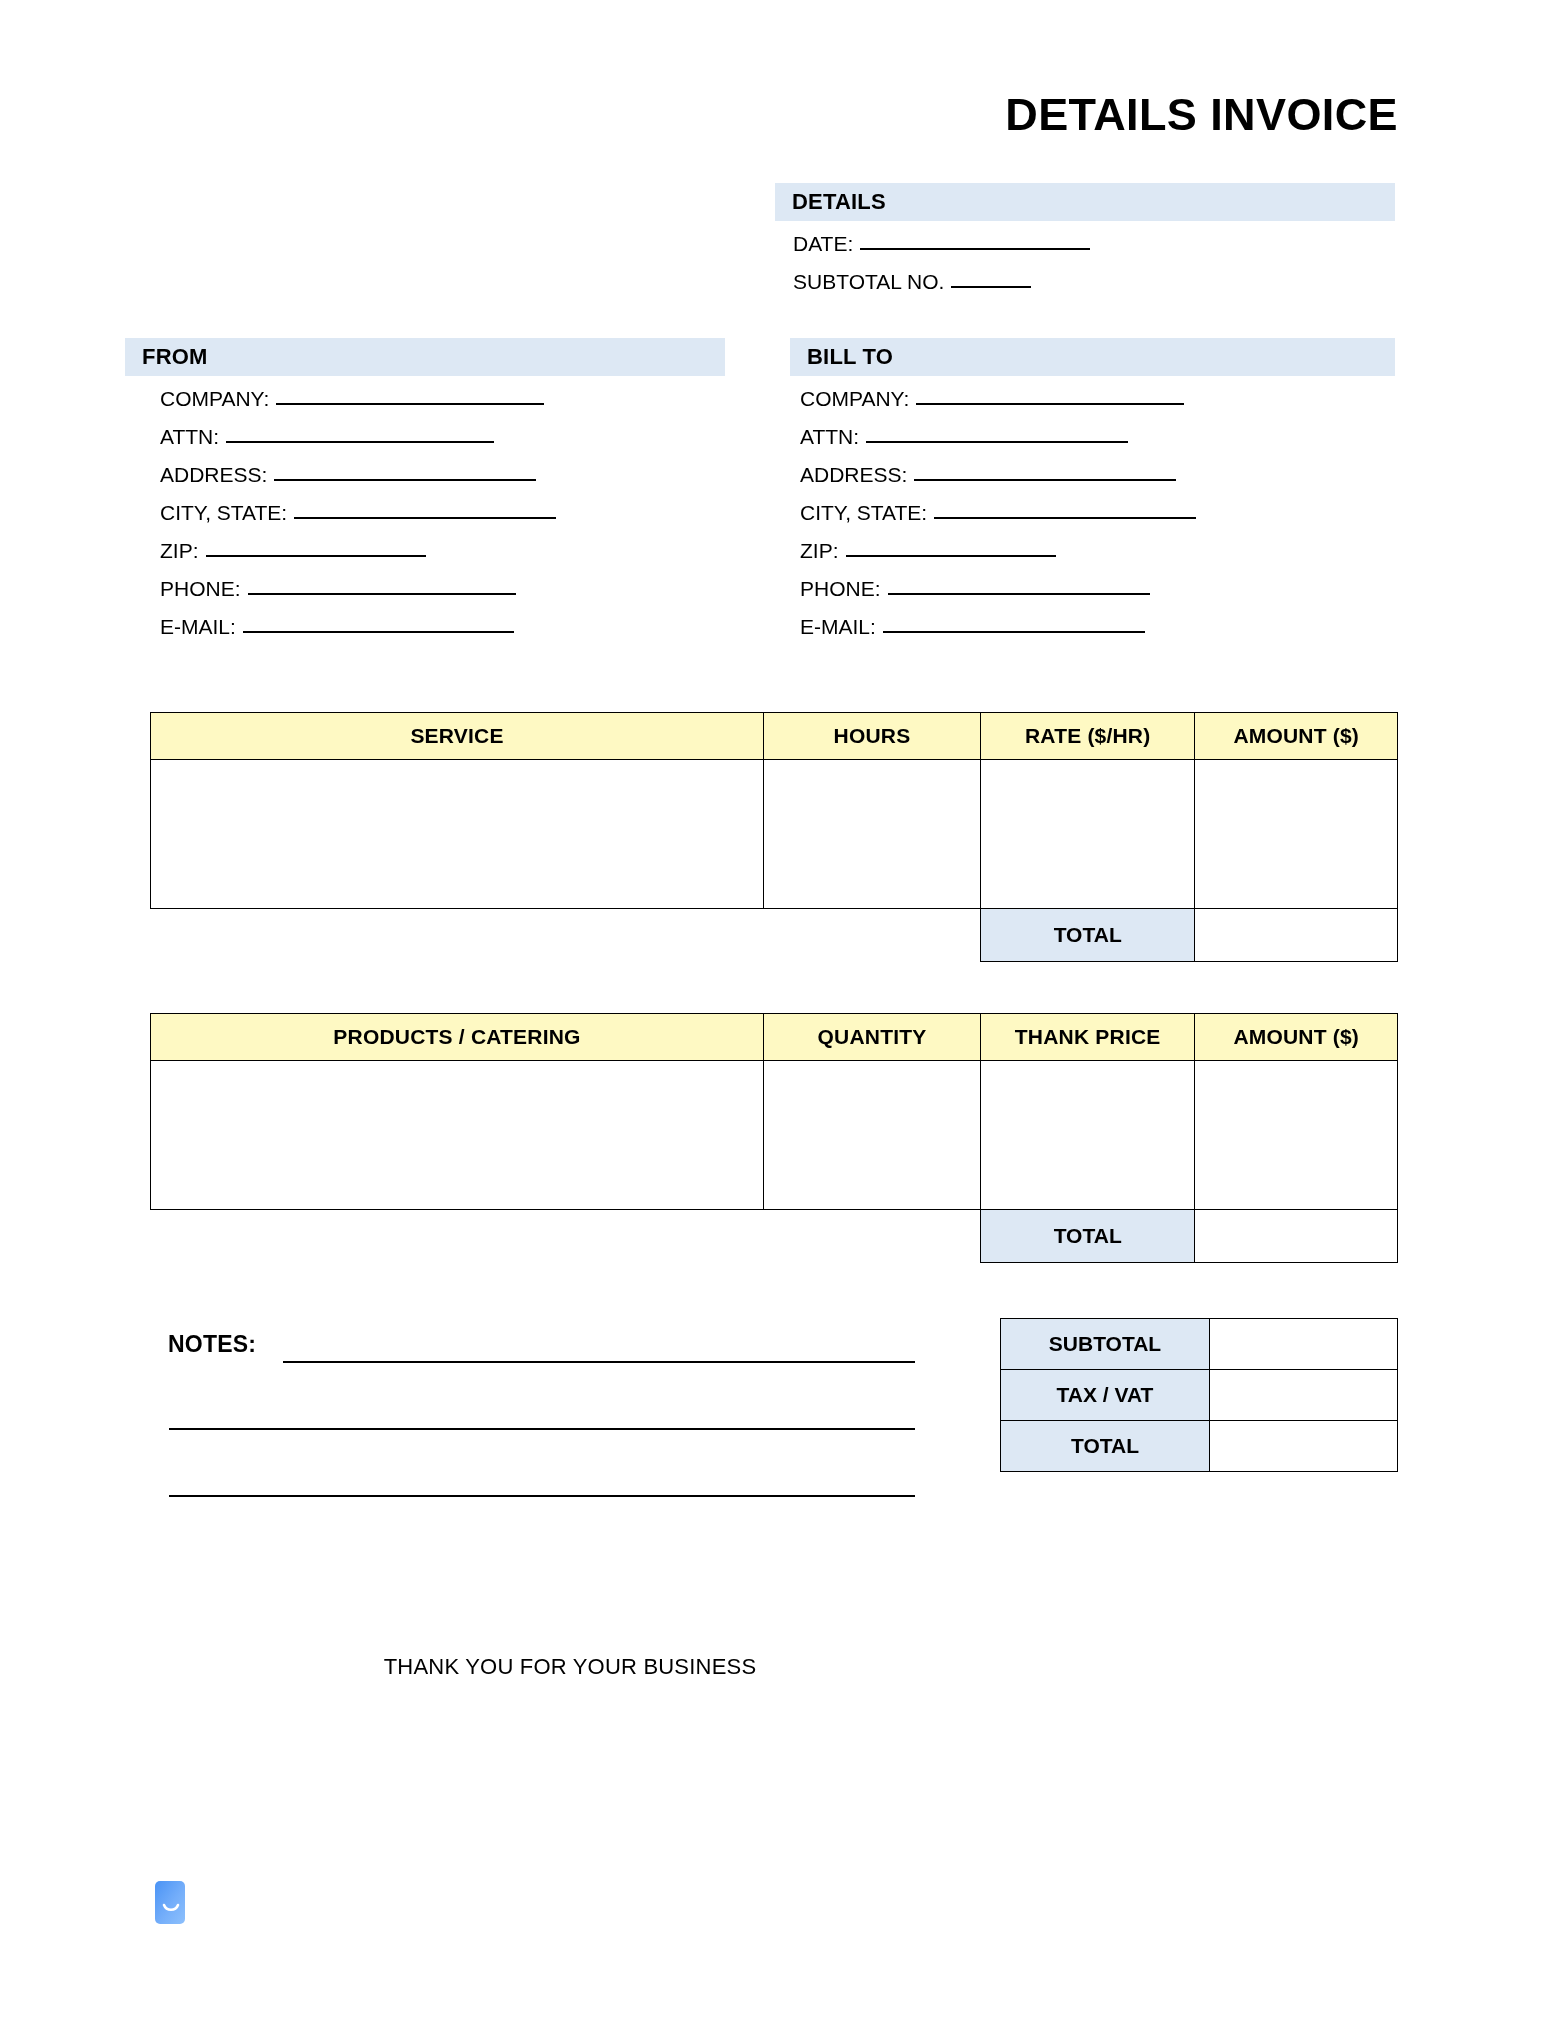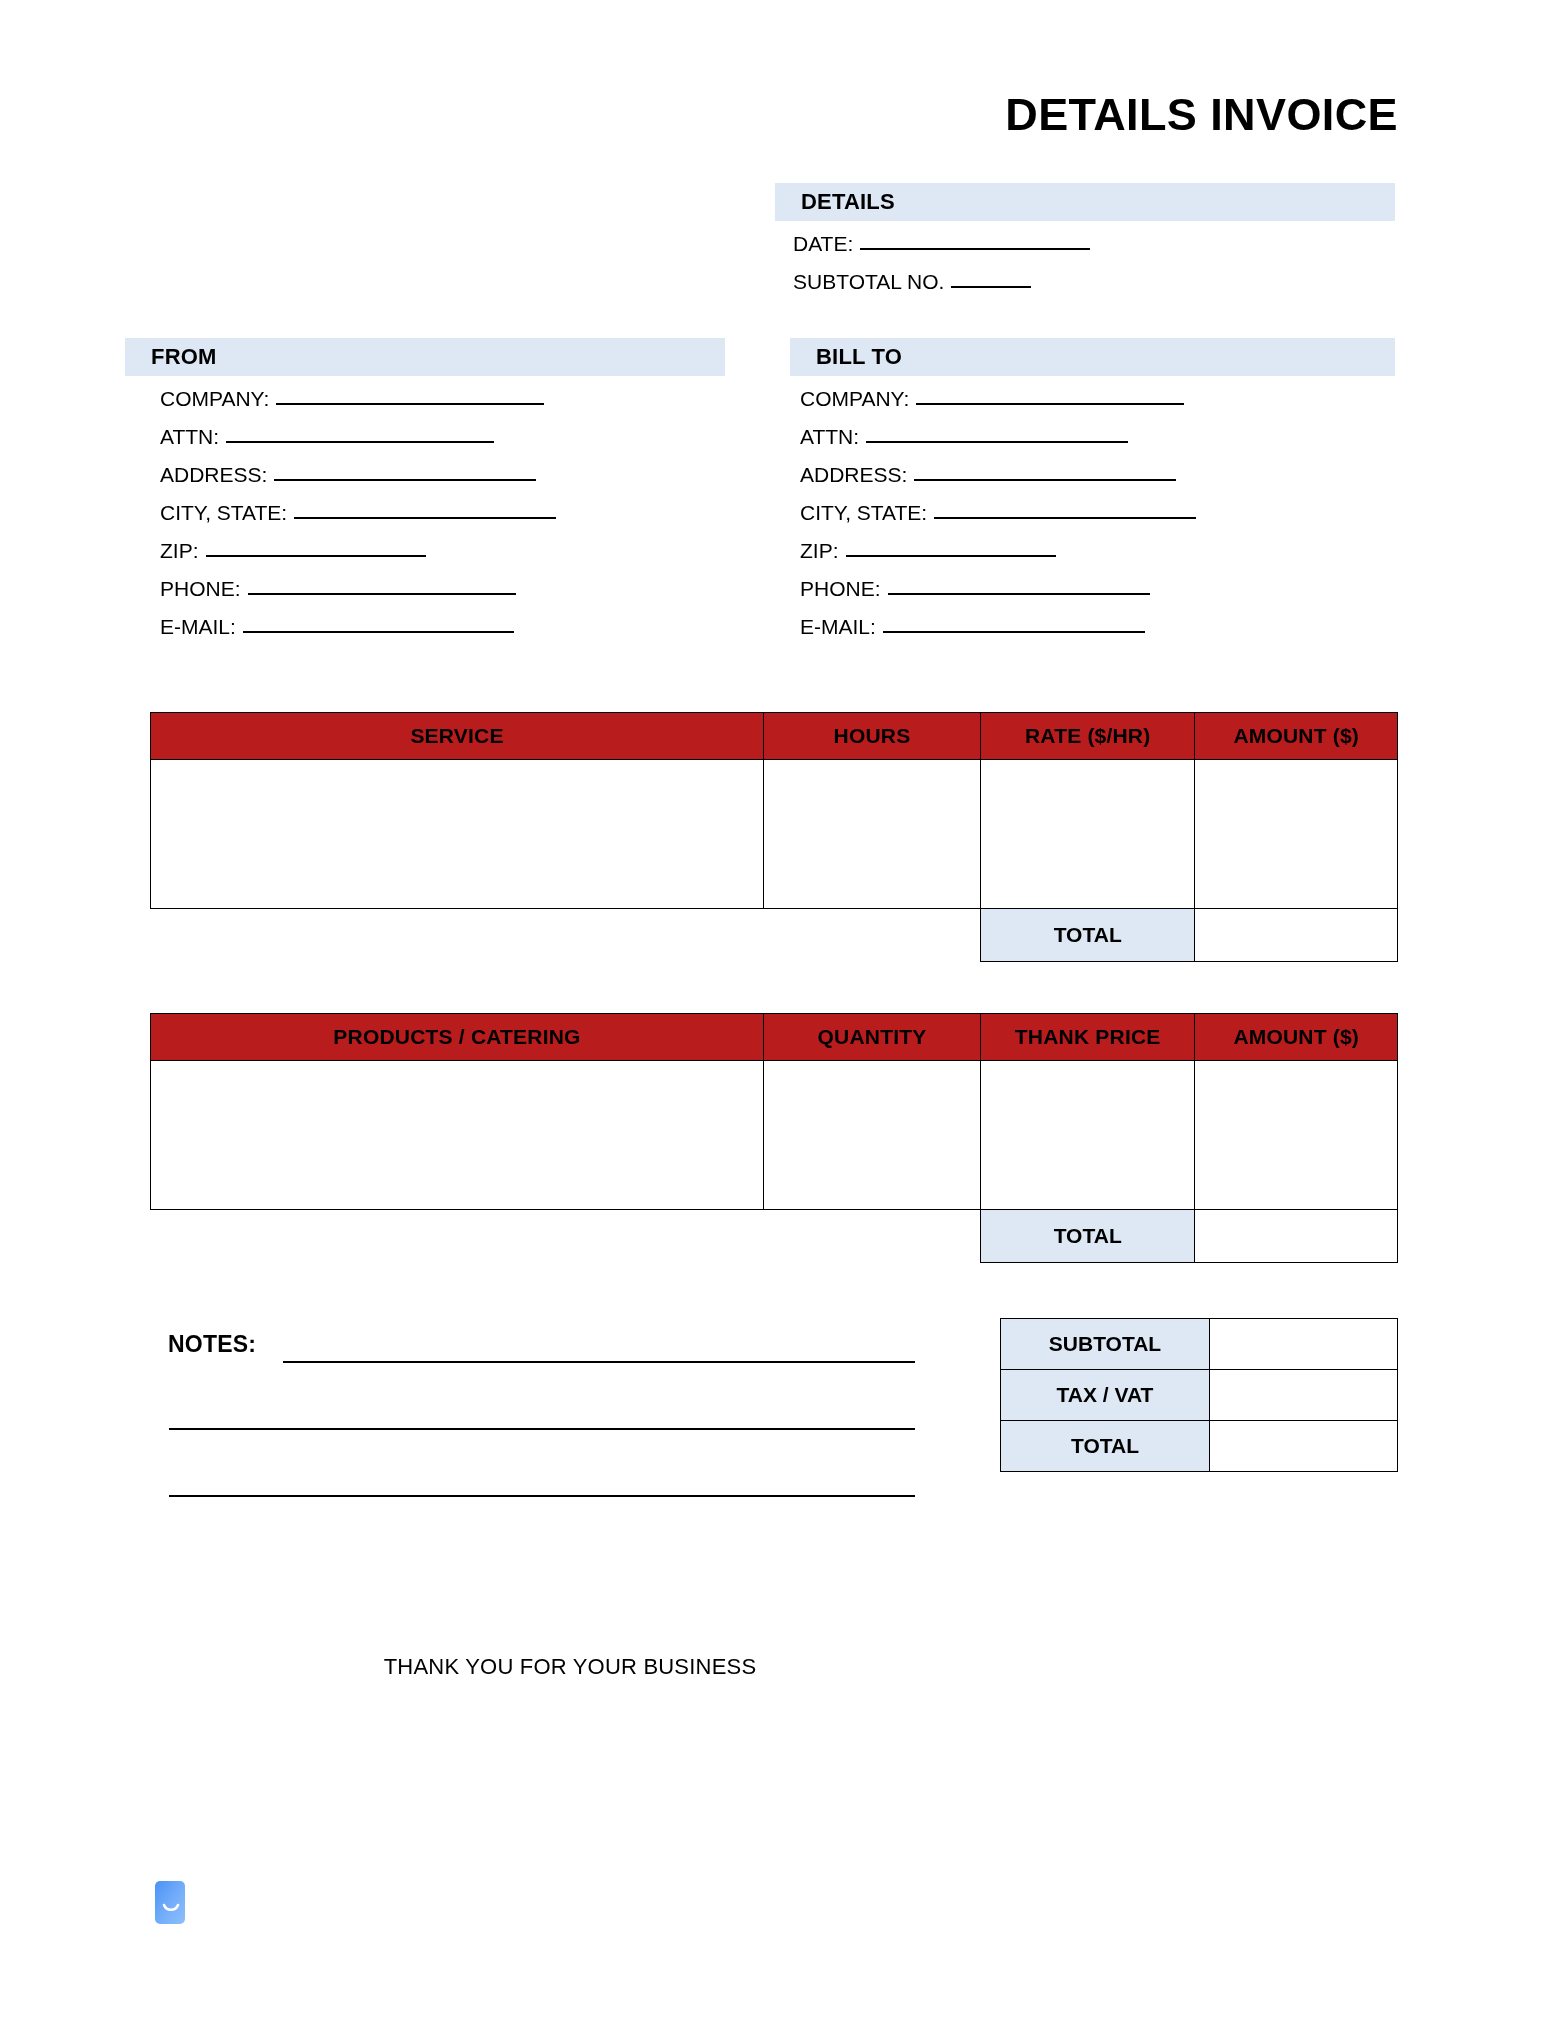--- a/index.html
+++ b/index.html
@@ -41,21 +41,21 @@
   .sec-bar {
     position: absolute;
     background: #dde8f4;
     display: flex;
     align-items: center;
     box-sizing: border-box;
   }
   .sec-bar .sec-title {
     font-size: 22px;
     font-weight: bold;
-    padding-left: 26px;
+    padding-left: 17px;
     letter-spacing: 0.2px;
     text-align: right;
   }
 
   #bar-details { left: 775px; top: 183px; width: 620px; height: 38px; }
   #bar-from    { left: 125px; top: 338px; width: 600px; height: 38px; }
   #bar-billto  { left: 790px; top: 338px; width: 605px; height: 38px; }
 
   
   .field-row {
@@ -81,21 +81,21 @@
     position: absolute;
     border-collapse: collapse;
     table-layout: fixed;
   }
   .tbl td, .tbl th {
     border: 1.5px solid #000;
     padding: 0;
     margin: 0;
   }
   .tbl .hdr {
-    background: #b91c1c;
+    background: #fef9c3;
     font-size: 21px;
     font-weight: bold;
     text-align: center;
     height: 46px;
     letter-spacing: 0.2px;
   }
   .tbl .body-cell {
     height: 148px;
     background: #ffffff;
   }

